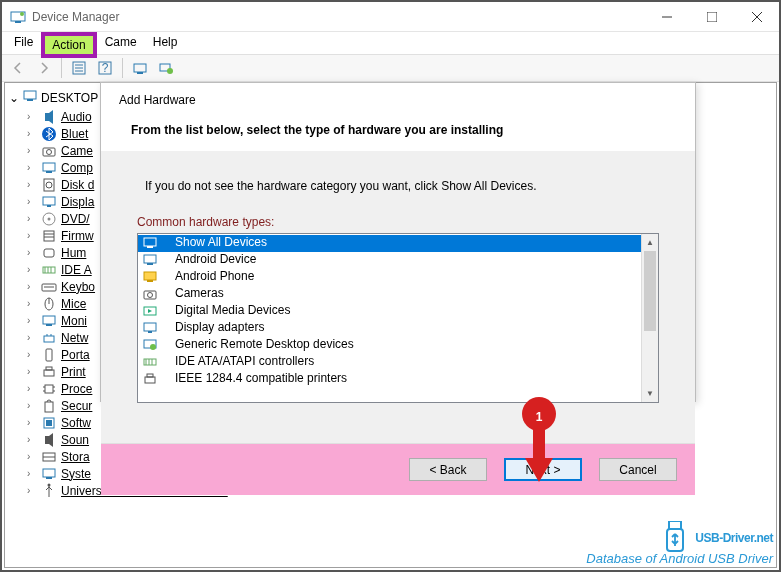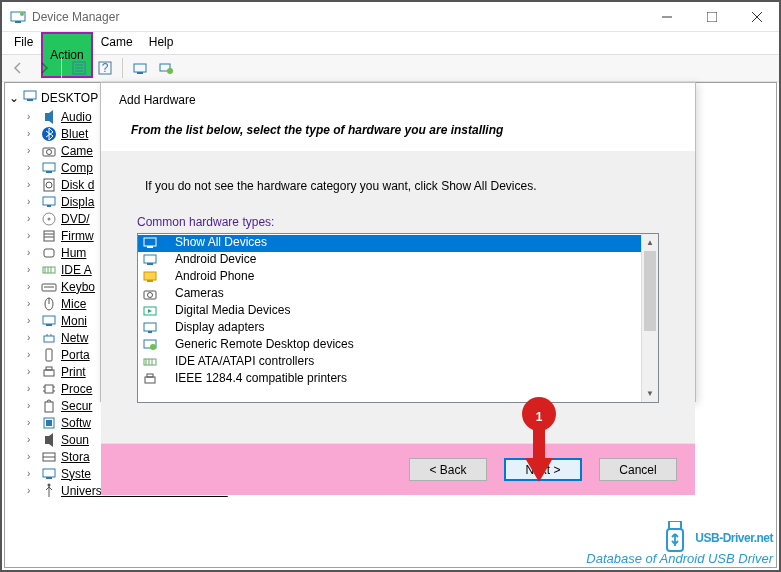--- a/index.html
+++ b/index.html
@@ -7,44 +7,44 @@
 
 .titlebar { height: 30px; display: flex; align-items: center; padding: 0 8px; border-bottom: 1px solid #e5e5e5; }
 .titlebar .icon { width: 16px; height: 16px; margin-right: 6px; }
 .titlebar .title { flex: 1; color: #666; }
 .winbtns { display: flex; gap: 0; margin-right: -8px; }
 .winbtn { width: 45px; height: 30px; display: flex; align-items: center; justify-content: center; color: #555; }
 .winbtn svg { width: 10px; height: 10px; }
 
 .menubar { height: 22px; display: flex; align-items: flex-start; padding: 0 4px; }
 .menuitem { padding: 3px 8px; display: flex; align-items: center; }
-.menuitem.active { background: #22c55e; border: 2px solid #a21caf; padding: 14px 7px; }
+.menuitem.active { background: #bef264; border: 4px solid #a21caf; padding: 2px 7px; }
 
 .toolbar { height: 28px; border-top: 1px solid #e0e0e0; border-bottom: 1px solid #e0e0e0; background: #f7f7f7; display: flex; align-items: center; padding: 0 4px; gap: 2px; }
 .tbtn { width: 24px; height: 22px; display: flex; align-items: center; justify-content: center; }
 .tbtn.disabled { opacity: 0.35; }
 .tsep { width: 1px; height: 20px; background: #ccc; margin: 0 3px; }
 
 .content { position: absolute; top: 80px; left: 0; right: 0; bottom: 0; border: 1px solid #9f9f9f; margin: 0 2px 2px 2px; background: #fff; }
 
 .tree { padding: 6px 4px; }
 .tree-root { display: flex; align-items: center; gap: 4px; font-weight: normal; }
 .tree-children { margin-left: 8px; margin-top: 2px; }
 .tree-item { display: flex; align-items: center; gap: 4px; height: 17px; padding-left: 10px; }
 .tree-item .twisty { width: 10px; color: #666; font-size: 10px; }
 .tree-item .ticon { width: 16px; height: 16px; display: flex; align-items: center; justify-content: center; }
 .tree-item .tlabel { white-space: nowrap; text-decoration: underline; }
 
 .dialog { position: absolute; left: 98px; top: 80px; width: 596px; height: 320px; background: #fff; border: 1px solid #bcbcbc; box-shadow: 2px 2px 8px rgba(0,0,0,0.15); }
 .dlg-head { padding: 10px 18px 14px 18px; background: #fff; }
 .dlg-title { font-size: 12px; color: #000; margin-bottom: 16px; }
-.dlg-sub { font-size: 12px; font-weight: bold; color: #000; padding-left: 12px; font-style: italic; }
+.dlg-sub { font-size: 12px; font-weight: bold; color: #000; padding-left: 12px; }
 .dlg-body { background: #f0f0f0; padding: 28px 36px 10px 36px; height: 292px; }
 .dlg-note { font-size: 12px; color: #000; margin-bottom: 22px; margin-left: 8px; }
-.dlg-listlabel { font-size: 12px; color: #4c1d95; margin-bottom: 4px; }
+.dlg-listlabel { font-size: 12px; color: #7f1d1d; margin-bottom: 4px; }
 .listbox { background: #fff; border: 1px solid #828790; height: 170px; position: relative; overflow: hidden; }
 .list-inner { padding: 1px 0; }
 .list-item { display: flex; align-items: flex-start; height: 17px; padding: 0 4px; gap: 17px; }
 .list-item.selected { background: #0078d7; color: #fff; }
 .list-item .licon { width: 16px; height: 16px; display: flex; align-items: center; justify-content: center; }
 .list-scroll { position: absolute; right: 0; top: 0; bottom: 0; width: 17px; background: #f0f0f0; border-left: 1px solid #dcdcdc; }
 .scroll-btn { height: 17px; display: flex; align-items: center; justify-content: center; color: #606060; font-size: 8px; }
 .scroll-thumb { position: absolute; top: 17px; left: 2px; right: 2px; height: 80px; background: #cdcdcd; }
 
 .dlg-foot { padding: 14px 18px; display: flex; justify-content: flex-end; gap: 17px; background: #f9a8d4; border-top: 1px solid #e0e0e0; }

